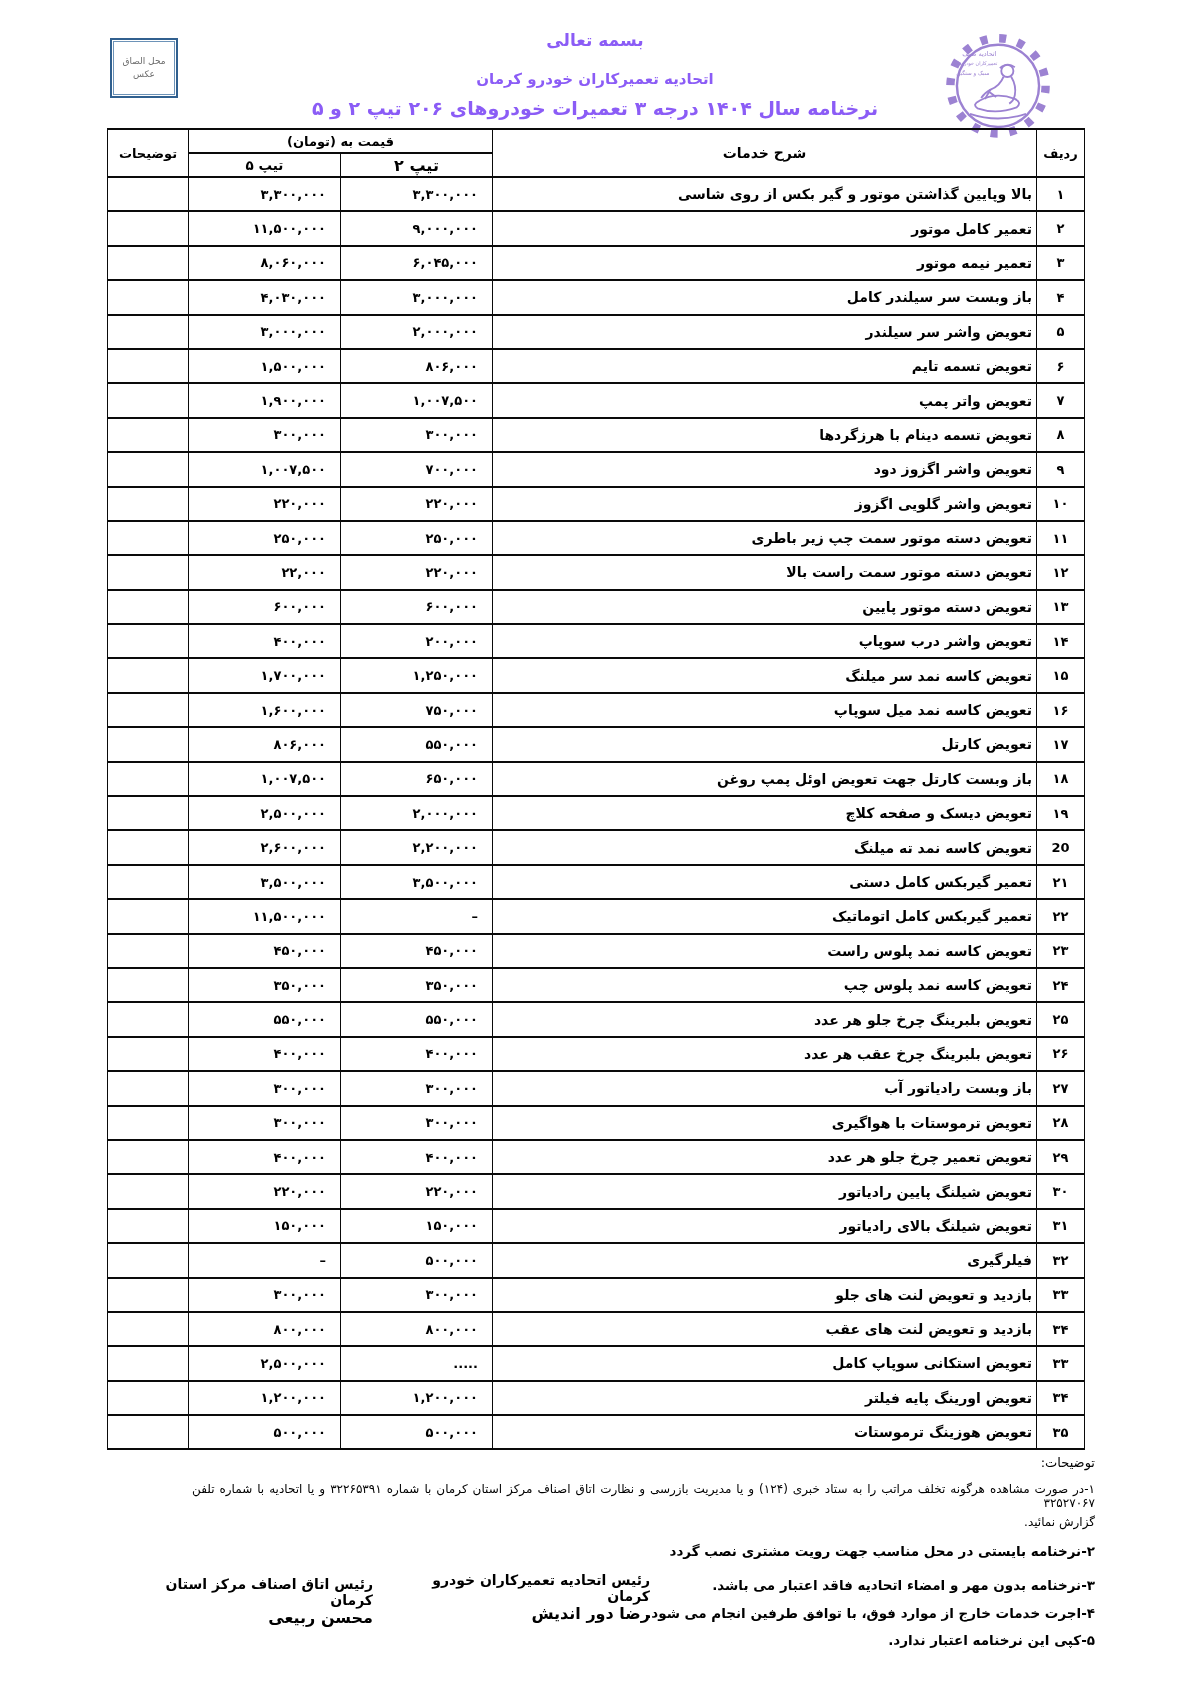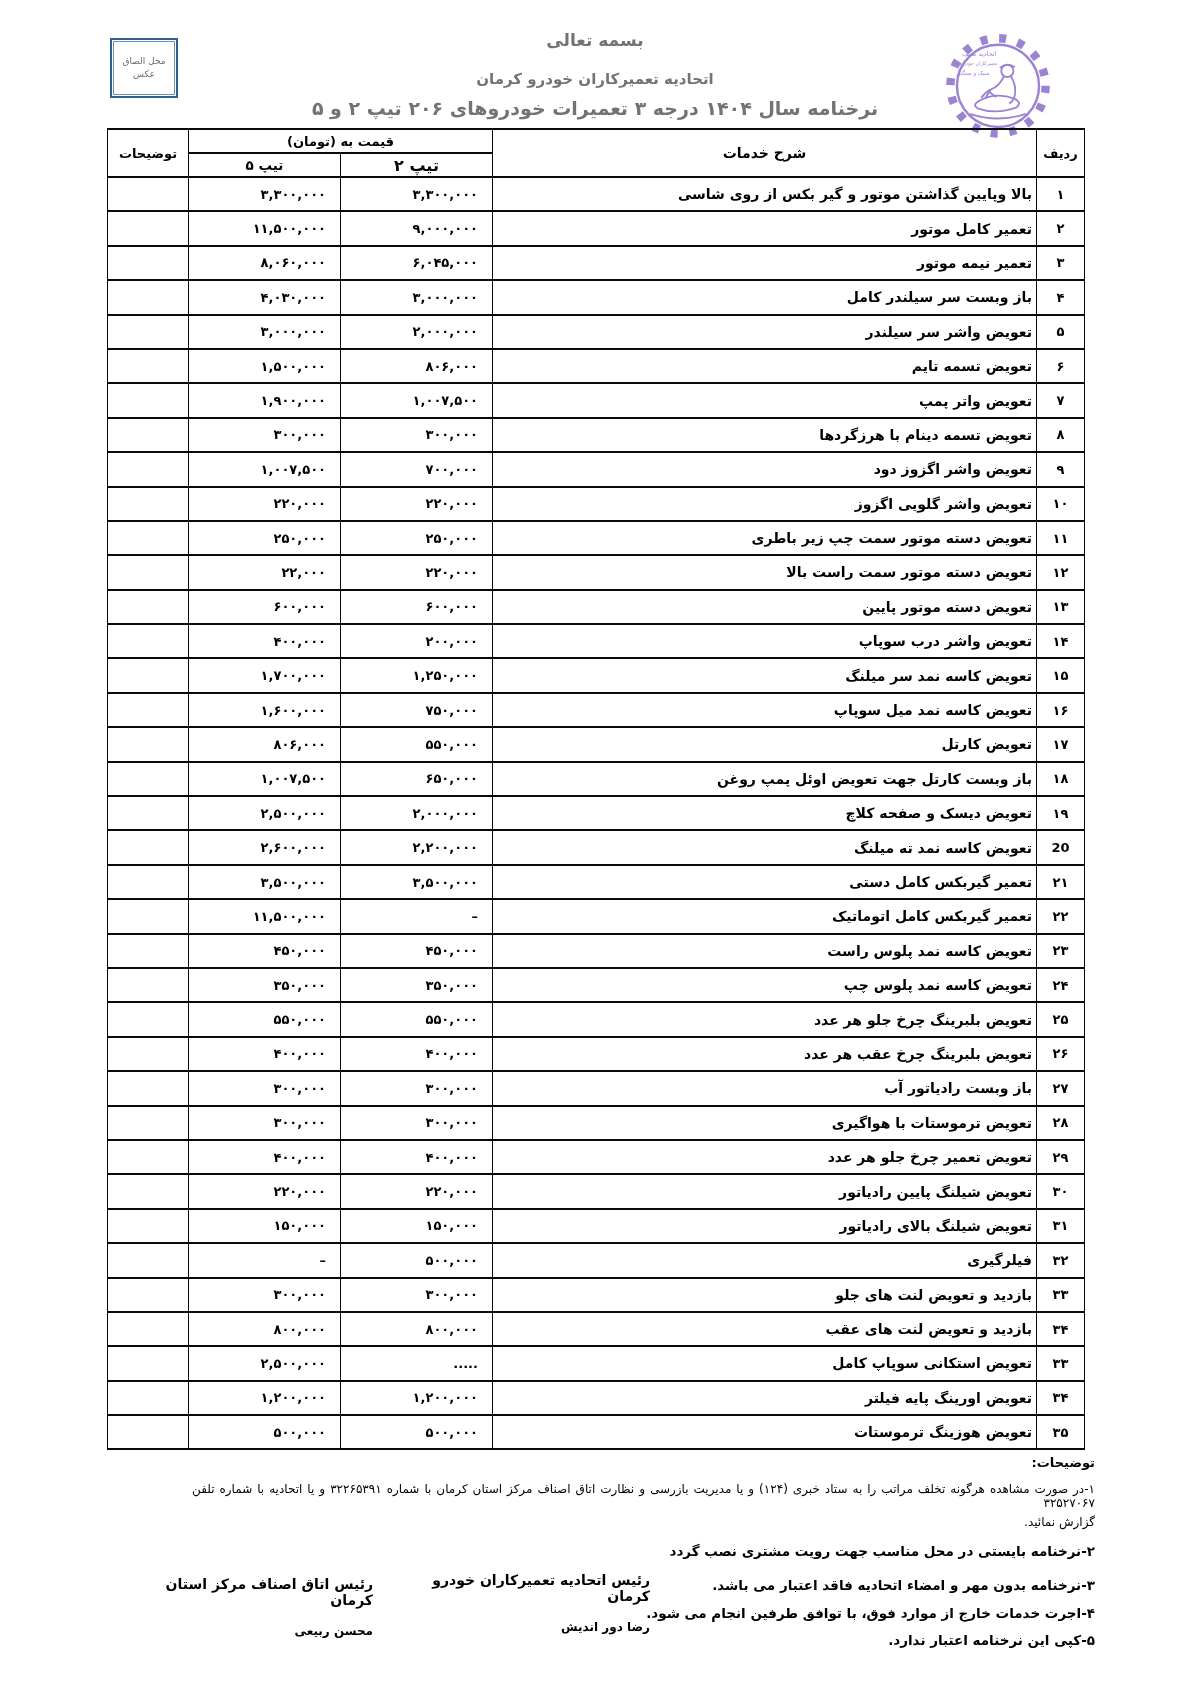--- a/index.html
+++ b/index.html
@@ -3,21 +3,21 @@
 <meta charset="utf-8">
 <style>
   * { margin:0; padding:0; box-sizing:border-box; }
   html,body { background:#888; }
   body { font-family:"DejaVu Sans", sans-serif; }
   #page {
     position:relative; width:1190px; height:1683px; background:#ffffff;
     margin:0 auto; overflow:hidden; direction:rtl;
   }
   
-  .center-head { position:absolute; left:0; width:100%; text-align:center; color:#737373; }
+  .center-head { position:absolute; left:0; width:100%; text-align:center; color:#8b5cf6; }
   #bismillah   { top:30px;  font-size:17px; font-weight:700; }
   #union-line  { top:70px;  font-size:15px; font-weight:700; }
   #doc-title   { top:97px;  font-size:19px; font-weight:700; letter-spacing:0; }
 
   
   #photo-box {
     position:absolute; left:110px; top:38px; width:68px; height:60px;
     border:2px solid #31608f; box-shadow:inset 0 0 0 1px #ffffff, inset 0 0 0 2px #6d93b8;
     display:flex; flex-direction:column; align-items:center; justify-content:center;
     font-size:9px; color:#6a6a6a; line-height:1.5; text-align:center;
@@ -44,33 +44,33 @@
   th.h-tip5   { width:151px; font-size:13.5px; }
   th.h-notes  { width:81px;  font-size:13px; }
   td.no-cell      { text-align:center; font-size:13px; }
   td.service-cell { text-align:right; font-size:14px; padding-right:4px; }
   td.price        { direction:ltr; text-align:right; padding-right:14px; font-size:13px; }
   td.notes-cell   { }
   tr.red-row td.service-cell, tr.red-row td.price { color:#ee1111; }
 
   
   .foot { position:absolute; right:95px; color:#000; }
-  #notes-label { top:1455px; font-size:13px; font-weight:700; }
+  #notes-label { top:1455px; font-size:13px; font-weight:400; }
   #note-1      { top:1482px; width:903px; font-size:12px; font-weight:400;
                  text-align:justify; text-align-last:justify; }
   #note-1b     { top:1515px; font-size:12px; font-weight:400; }
   #note-2      { top:1543px; font-size:13.5px; font-weight:700; }
   #note-3      { top:1577px; font-size:13.5px; font-weight:700; }
   #note-4      { top:1605px; font-size:13.5px; font-weight:700; }
   #note-5      { top:1632px; font-size:13.5px; font-weight:700; }
 
   
   .sig { position:absolute; color:#000; font-weight:700; }
   .sig .sig-title { font-size:14px; }
-  .sig .sig-name  { font-size:12px; margin-top:16px; }
+  .sig .sig-name  { font-size:16px; }
   #sig-union   { left:405px; width:245px; top:1572px; }
   #sig-chamber { left:128px; width:245px; top:1576px; }
 </style>
 </head>
 <body>
 
 <div id="page">
 
   <div id="photo-box">
     <span>محل الصاق</span>

